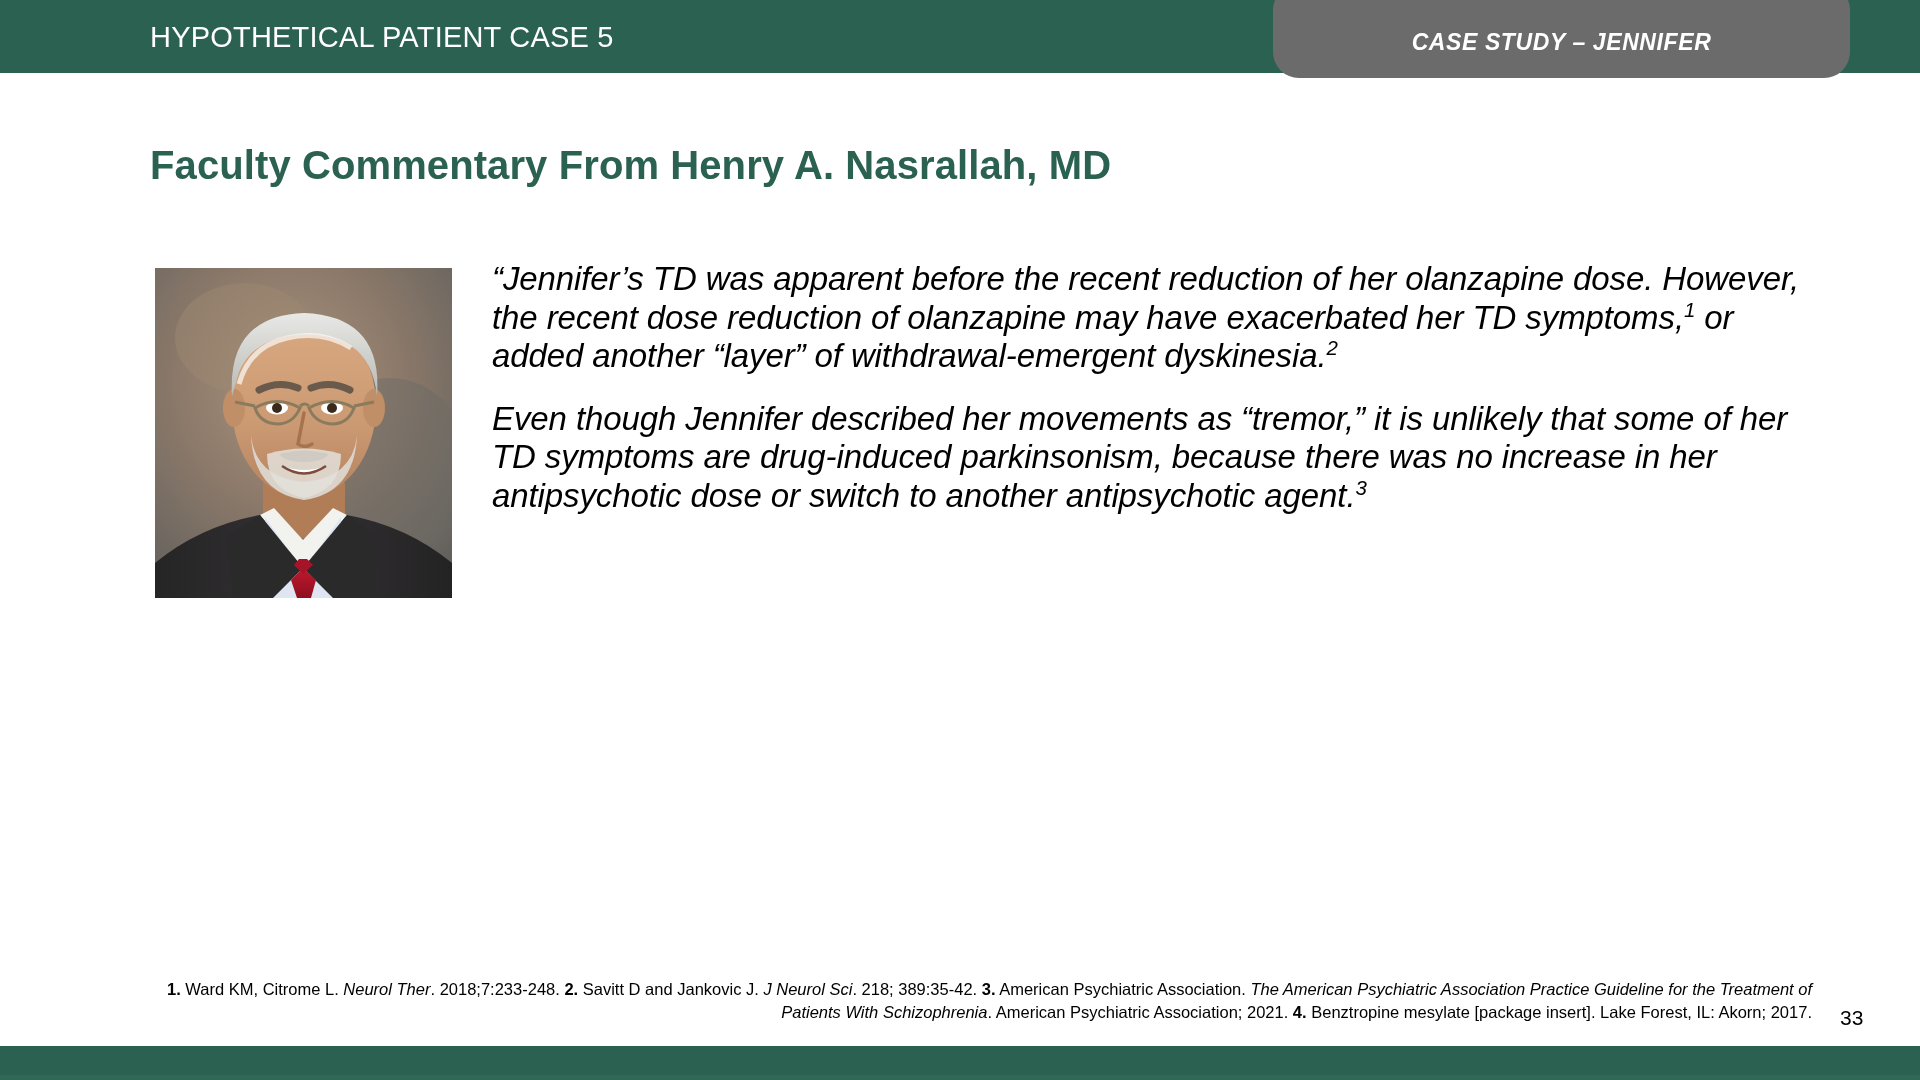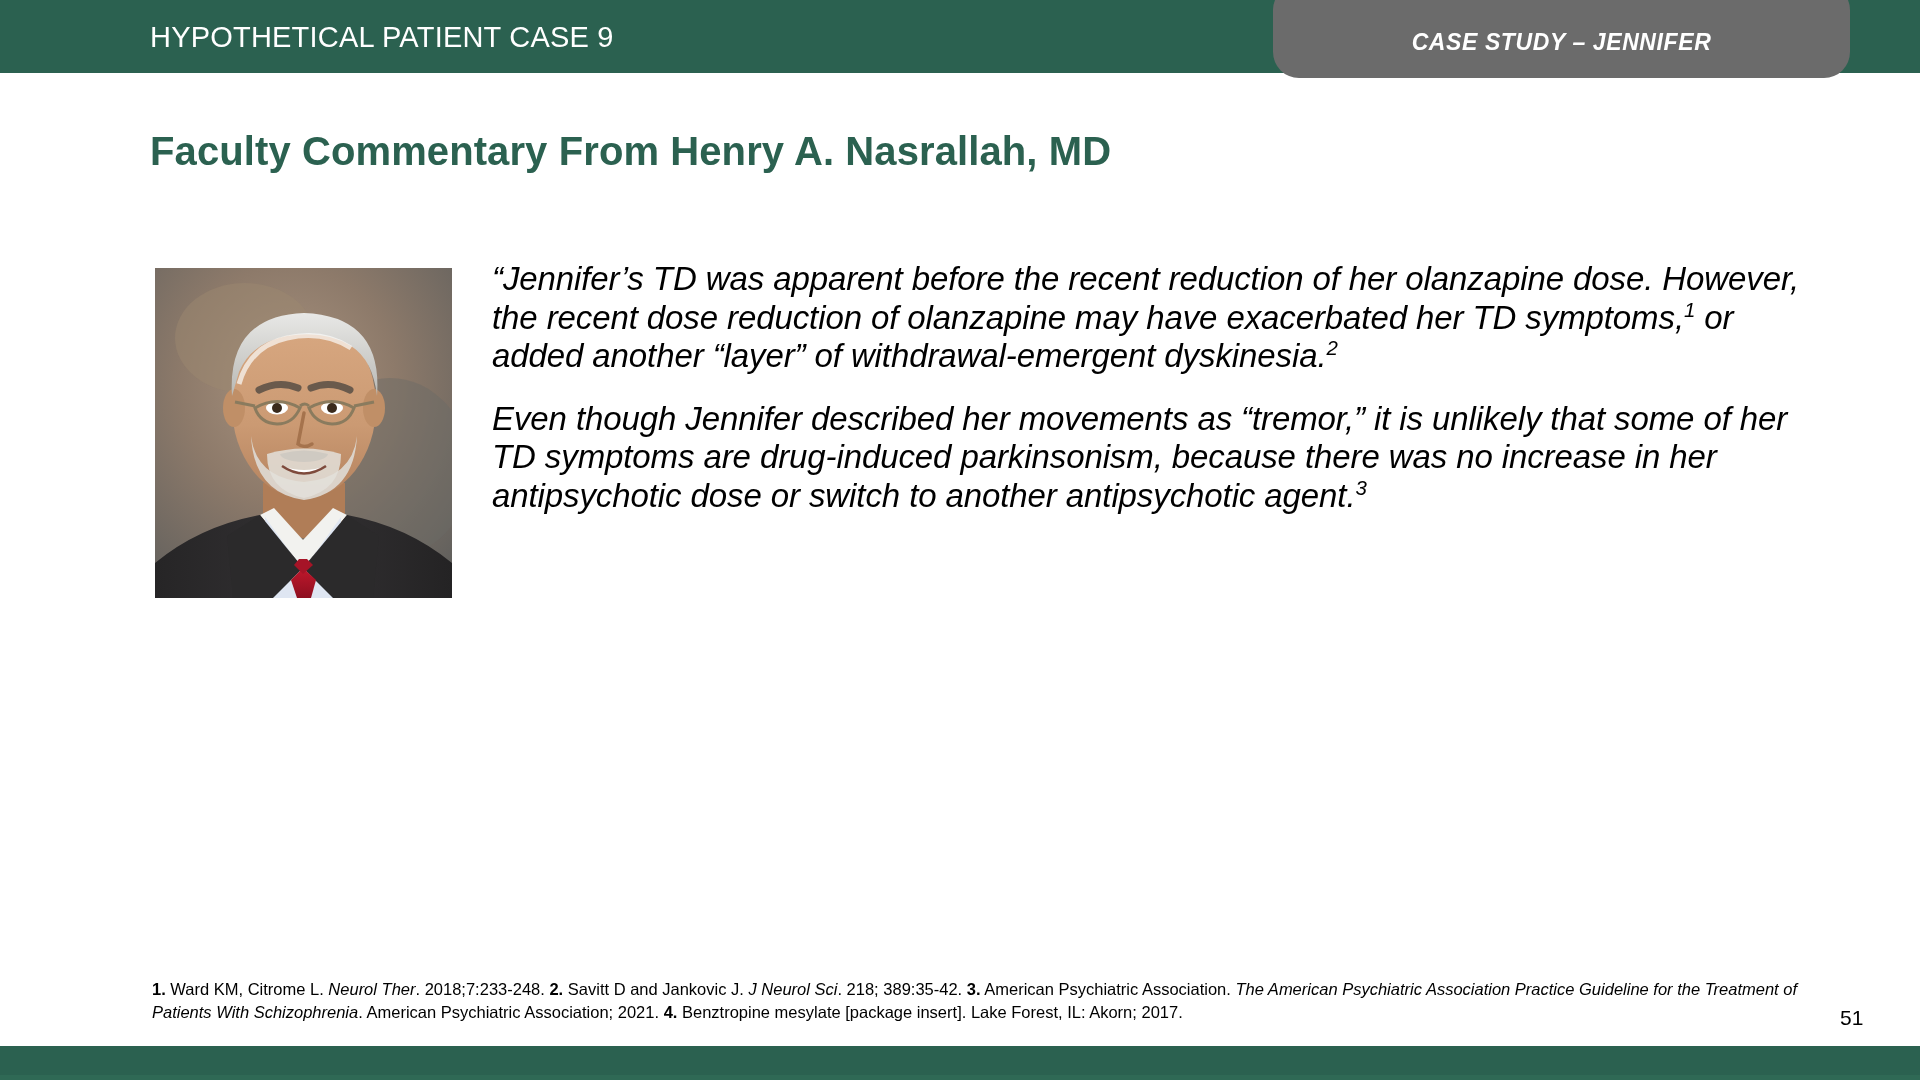--- a/index.html
+++ b/index.html
@@ -54,21 +54,21 @@
     font-weight: bold;
     letter-spacing: 0.6px;
     white-space: nowrap;
     font-style: italic;
   }
 
   
   .slide-title {
     position: absolute;
     left: 150px;
-    top: 129px;
+    top: 143px;
     font-size: 40px;
     font-weight: bold;
     color: #2b6150;
     letter-spacing: 0.1px;
     white-space: nowrap;
   }
 
   
   .content-area {
     position: absolute;
@@ -117,20 +117,21 @@
 
   
   .references {
     position: absolute;
     left: 152px;
     top: 978px;
     width: 1660px;
     font-size: 16.5px;
     line-height: 1.42;
     color: #000000;
+    text-align: right;
   }
   .references b { font-weight: bold; }
   .references i { font-style: italic; }
 
   .page-number {
     position: absolute;
     left: 1840px;
     top: 1006px;
     font-size: 21px;
     color: #000000;
@@ -151,21 +152,21 @@
     width: 1920px;
     height: 5px;
     background: #2f6955;
   }
 </style>
 </head>
 <body>
 
 <div class="header-bar"></div>
 
-<div class="header-eyebrow">HYPOTHETICAL PATIENT CASE 9</div>
+<div class="header-eyebrow">HYPOTHETICAL PATIENT CASE 5</div>
 
 <div class="case-badge">
   <span class="case-badge-label">CASE STUDY – JENNIFER</span>
 </div>
 
 <div class="slide-title">Faculty Commentary From Henry A. Nasrallah, MD</div>
 
 <div class="content-area">
 
   <div class="faculty-photo">
@@ -252,17 +253,17 @@
 
     <p><span>Even though Jennifer described her movements as “tremor,” it is unlikely that some of her TD symptoms are drug-induced parkinsonism, because there was no increase in her antipsychotic dose or switch to another antipsychotic agent.</span><sup>3</sup></p>
 
   </div>
 </div>
 
 <div class="references">
   <b>1.</b><span> Ward KM, Citrome L. </span><i>Neurol Ther</i><span>. 2018;7:233-248. </span><b>2.</b><span> Savitt D and Jankovic J. </span><i>J Neurol Sci</i><span>. 218; 389:35-42. </span><b>3.</b><span> American Psychiatric Association. </span><i>The American Psychiatric Association Practice Guideline for the Treatment of Patients With Schizophrenia</i><span>. American Psychiatric Association; 2021. </span><b>4.</b><span> Benztropine mesylate [package insert]. Lake Forest, IL: Akorn; 2017.</span>
 </div>
 
-<div class="page-number">51</div>
+<div class="page-number">33</div>
 
 <div class="footer-bar">
   <div class="footer-bar-inner"></div>
 </div>
 
 </body></html>

